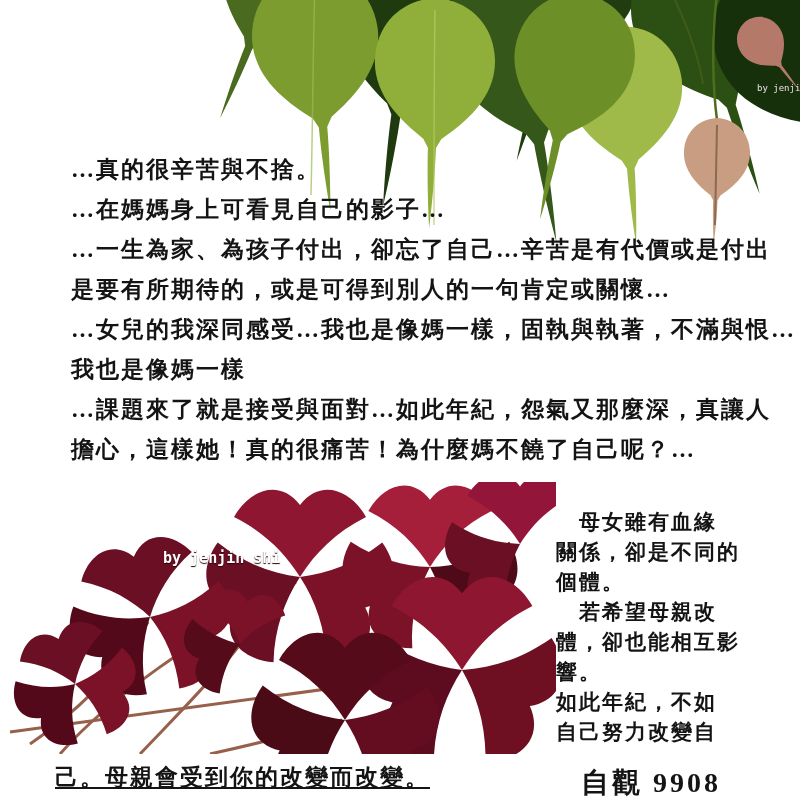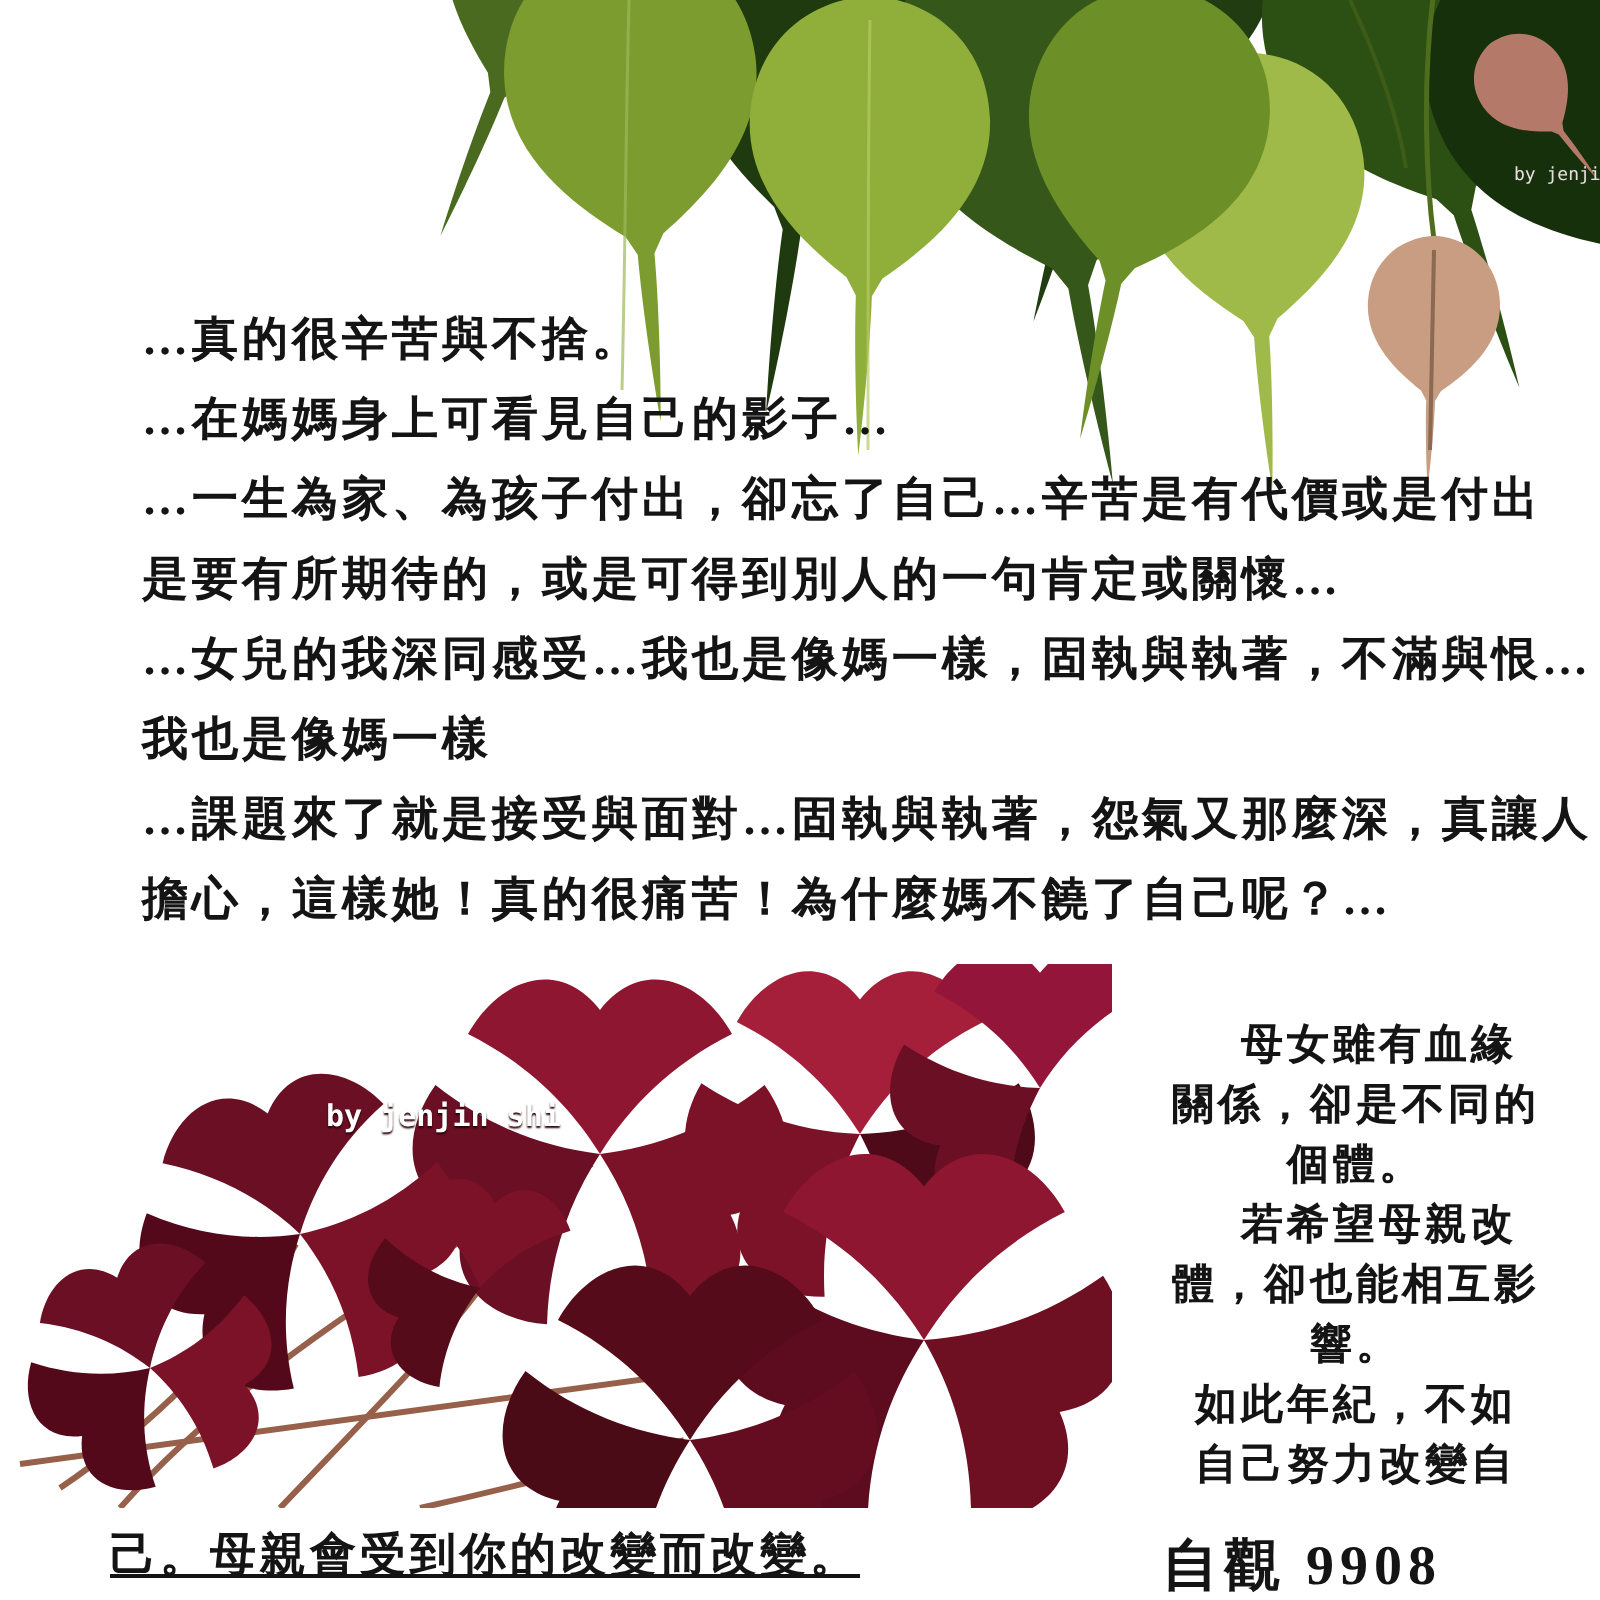--- a/index.html
+++ b/index.html
@@ -8,21 +8,21 @@
 
   
   .green-photo{position:absolute;left:220px;top:0;width:580px;height:260px;}
   .red-photo{position:absolute;left:0;top:482px;width:556px;height:272px;}
 
   
   .main-text{position:absolute;left:55px;top:150px;width:740px;color:#141414;}
   .main-text .tline{height:40px;line-height:40px;font-size:23px;font-weight:bold;letter-spacing:2px;white-space:nowrap;margin-left:16px;}
 
   .side-text{position:absolute;left:556px;top:507px;width:244px;color:#141414;}
-  .side-text .tline{height:30px;line-height:30px;font-size:21px;font-weight:bold;letter-spacing:2px;white-space:nowrap;text-align:center;}
+  .side-text .tline{height:30px;line-height:30px;font-size:21px;font-weight:bold;letter-spacing:2px;white-space:nowrap;}
 
   .bottom-line{position:absolute;left:55px;top:762px;font-size:23px;font-weight:bold;letter-spacing:2px;color:#141414;white-space:nowrap;text-decoration:underline;}
   .signature{position:absolute;left:581px;top:764px;font-size:28px;font-weight:bold;letter-spacing:3px;color:#141414;white-space:nowrap;}
 
   
   .wm-top{position:absolute;left:757px;top:83px;font-family:"DejaVu Sans Mono",monospace;font-size:9px;color:#e3e3d8;white-space:nowrap;text-shadow:0 0 1px #333;}
   .wm-red{position:absolute;left:163px;top:549px;font-family:"DejaVu Sans Mono",monospace;font-size:15px;font-weight:bold;color:#ffffff;white-space:nowrap;text-shadow:0 1px 1px #2a0008;letter-spacing:0px;}
 </style>
 </head>
 <body>
@@ -60,21 +60,21 @@
 
   <div class="wm-top">by jenjin shi</div>
 
   <div class="main-text">
     <div class="tline">…真的很辛苦與不捨。</div>
     <div class="tline">…在媽媽身上可看見自己的影子…</div>
     <div class="tline">…一生為家、為孩子付出，卻忘了自己…辛苦是有代價或是付出</div>
     <div class="tline">是要有所期待的，或是可得到別人的一句肯定或關懷…</div>
     <div class="tline">…女兒的我深同感受…我也是像媽一樣，固執與執著，不滿與恨…</div>
     <div class="tline">我也是像媽一樣</div>
-    <div class="tline">…課題來了就是接受與面對…固執與執著，怨氣又那麼深，真讓人</div>
+    <div class="tline">…課題來了就是接受與面對…如此年紀，怨氣又那麼深，真讓人</div>
     <div class="tline">擔心，這樣她！真的很痛苦！為什麼媽不饒了自己呢？…</div>
   </div>
 
   <svg class="red-photo" viewBox="0 0 556 272" xmlns="http://www.w3.org/2000/svg">
     <defs>
       <path id="oxleaf" d="M0,0 C-10,-16 -24,-30 -44,-40 C-34,-58 -14,-66 0,-48 C14,-66 34,-58 44,-40 C24,-30 10,-16 0,0 Z"></path>
     </defs>
     <g stroke="#96604a" stroke-width="3" fill="none">
       <path d="M10,250 C120,235 260,215 452,190"></path>
       <path d="M60,272 C110,215 190,160 296,100"></path>

